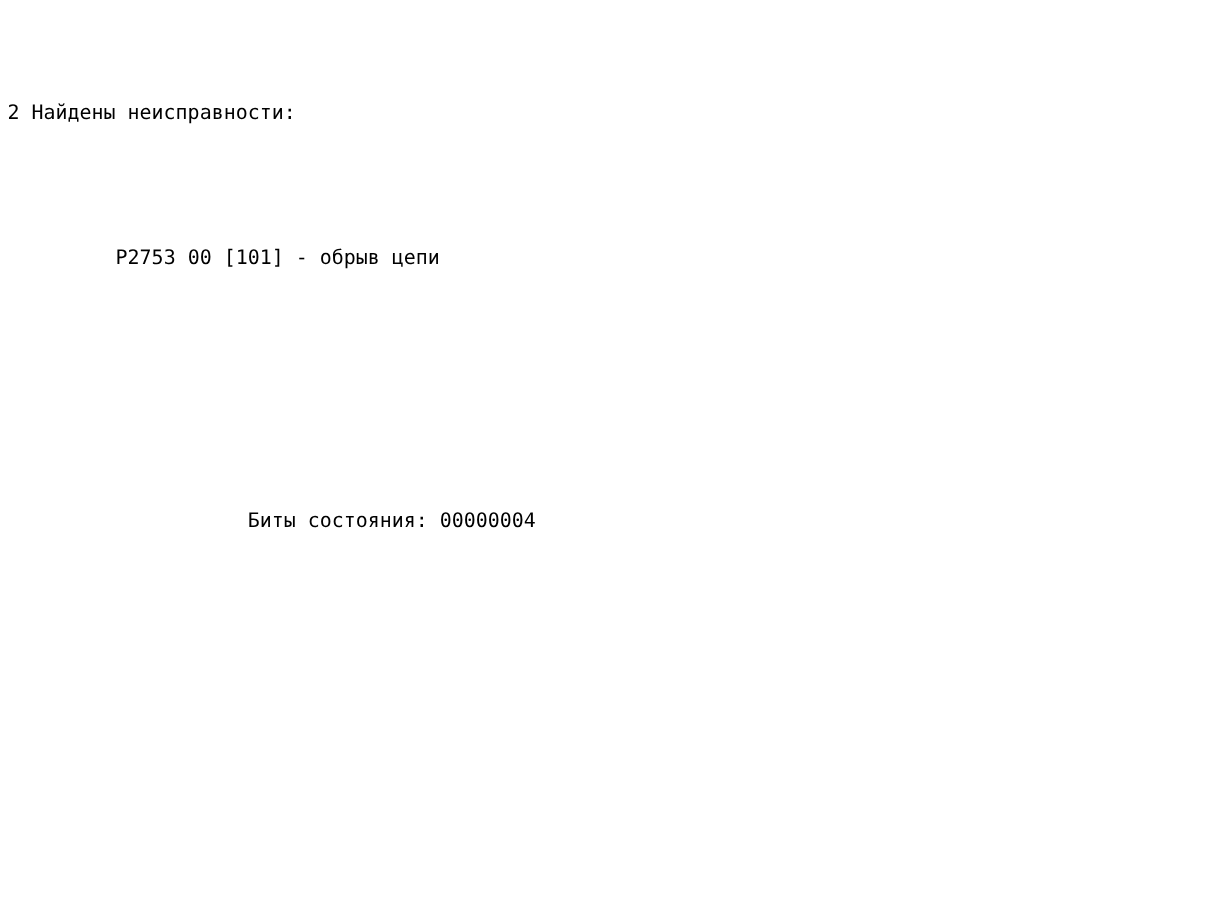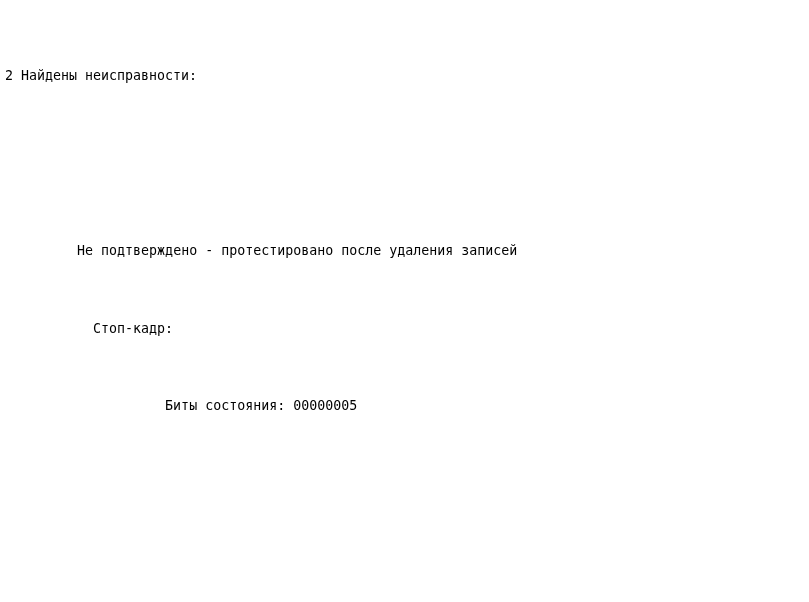--- a/index.html
+++ b/index.html
@@ -44,27 +44,26 @@
 </style>
 </head>
 <body>
 
 <div id="report">
   <div class="report-body">
 
     <span class="line">2 Найдены неисправности:</span>
 
 
+    <span class="line"><span>         </span><span>P2753 00 [101] - обрыв цепи</span></span>
+
     <span class="line"><span>         </span></span>
 
-    <span class="line"><span>         </span><span>Не подтверждено - протестировано после удаления записей</span></span>
 
-    <span class="line"><span>           </span><span>Стоп-кадр:</span></span>
-
-    <span class="line"><span>                    </span><span>Биты состояния: 00000005</span></span>
+    <span class="line"><span>                    </span><span>Биты состояния: 00000004</span></span>
 
 
     
 
     
 
     
 
     
 

